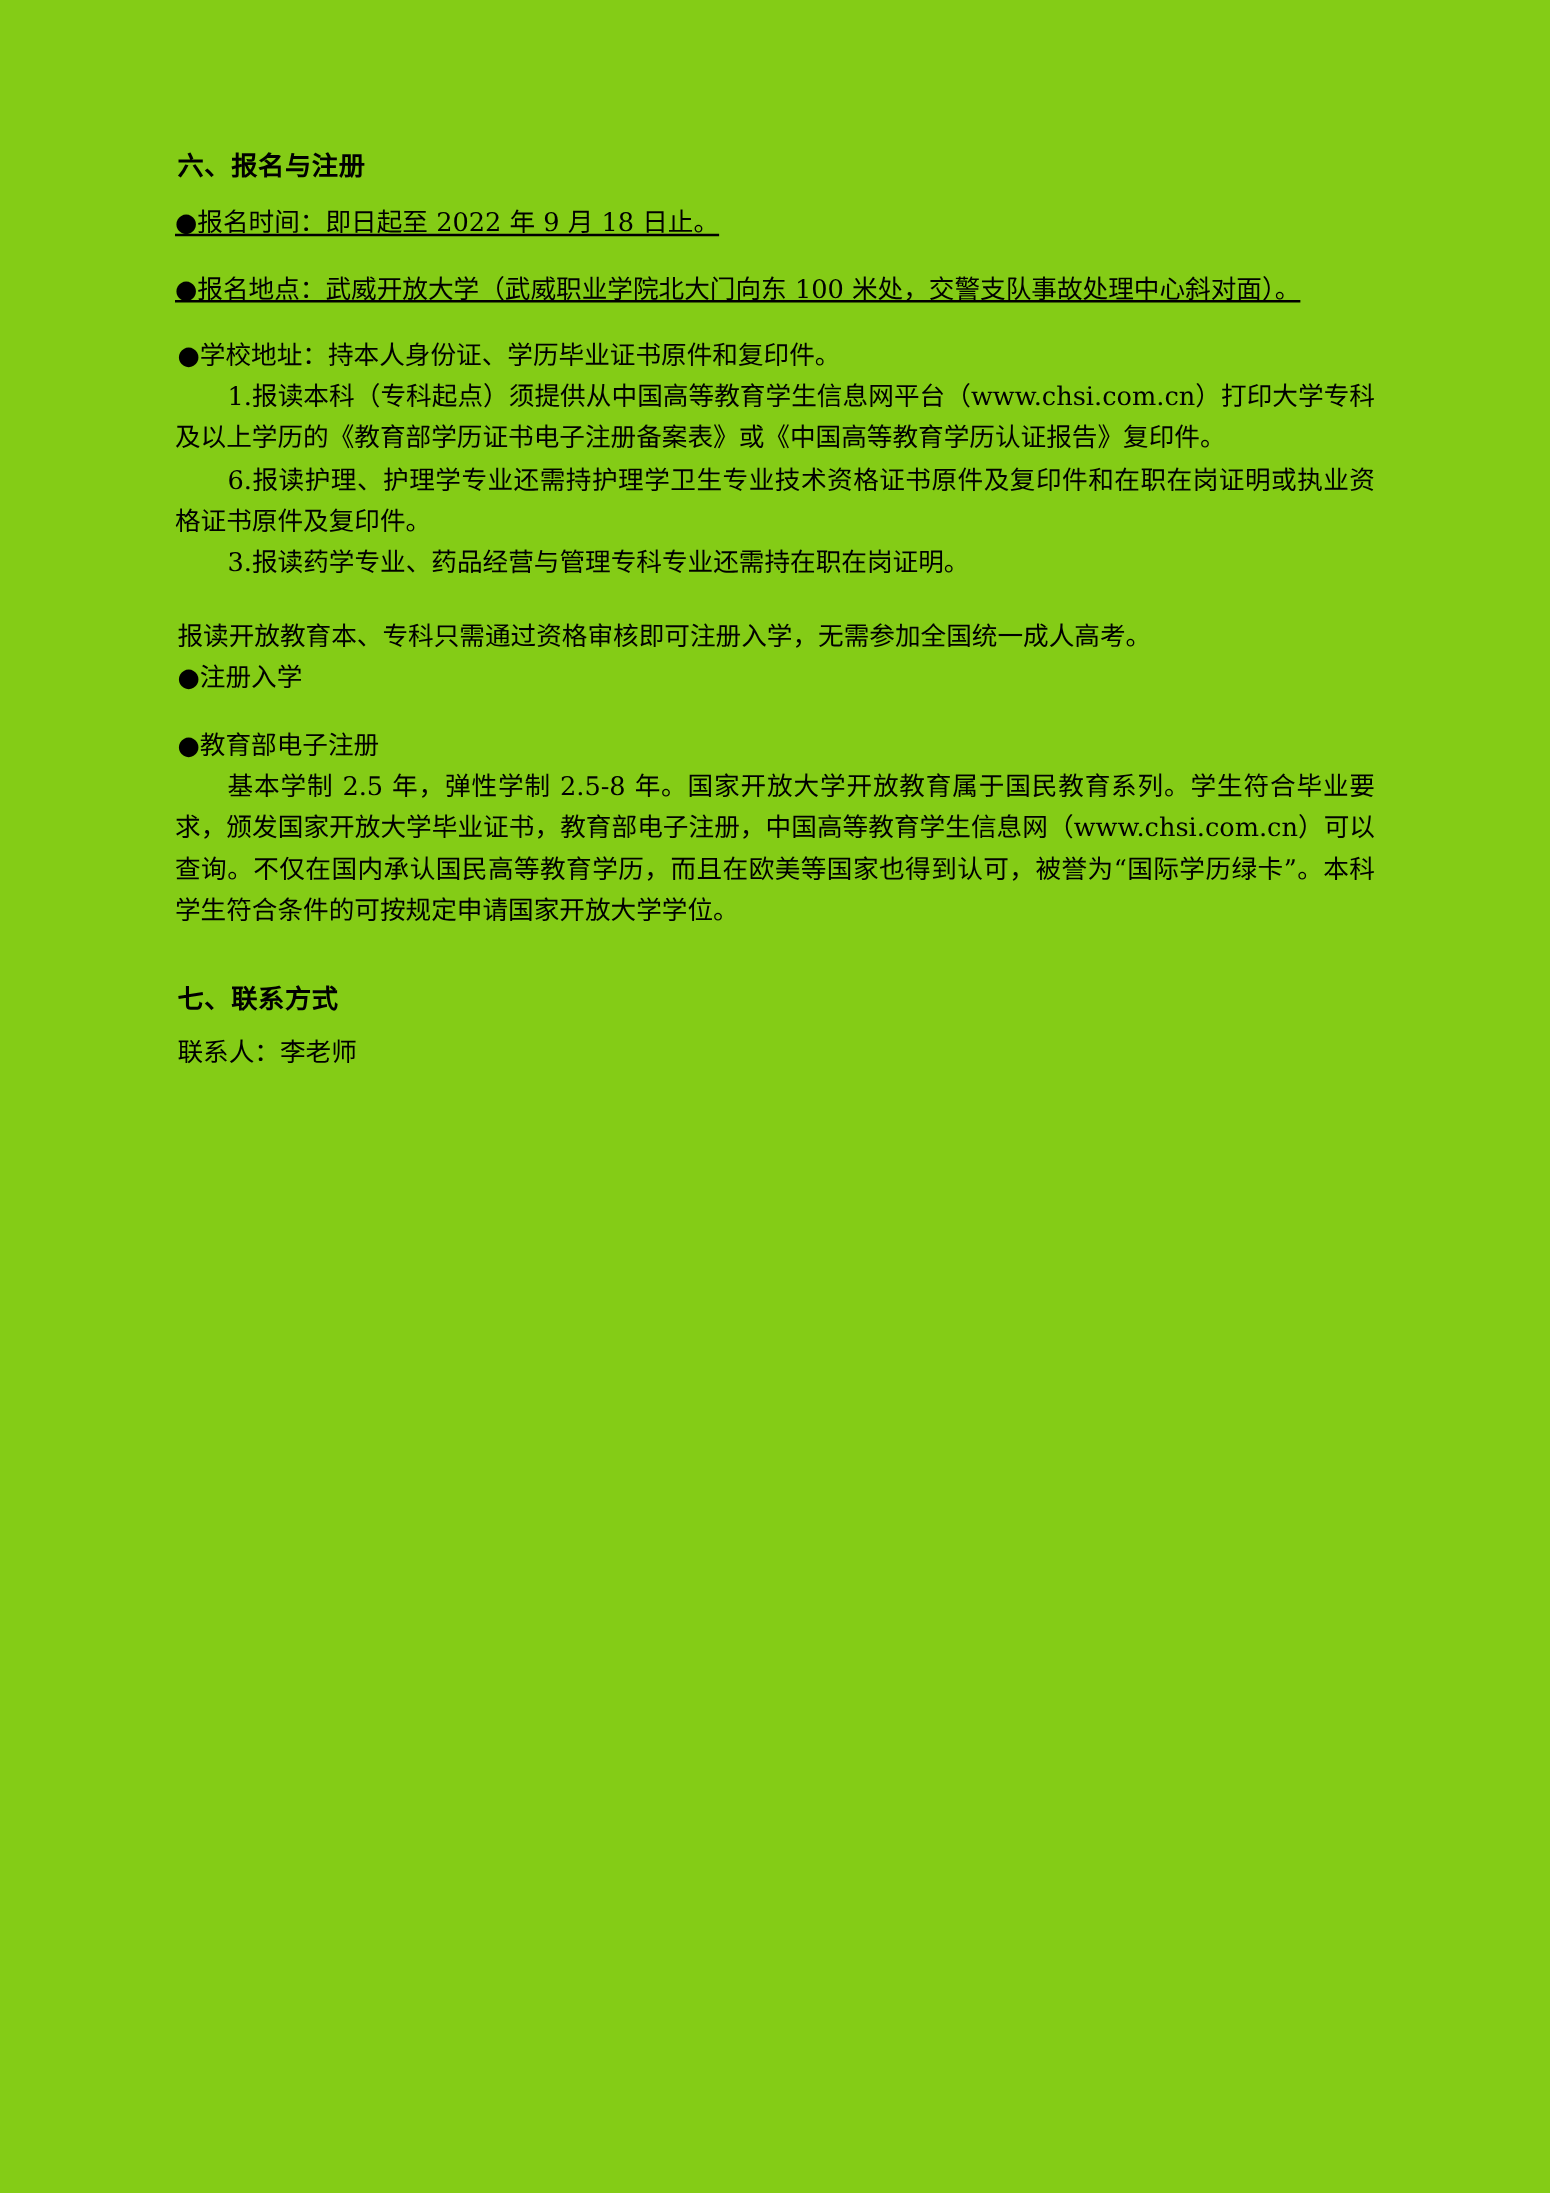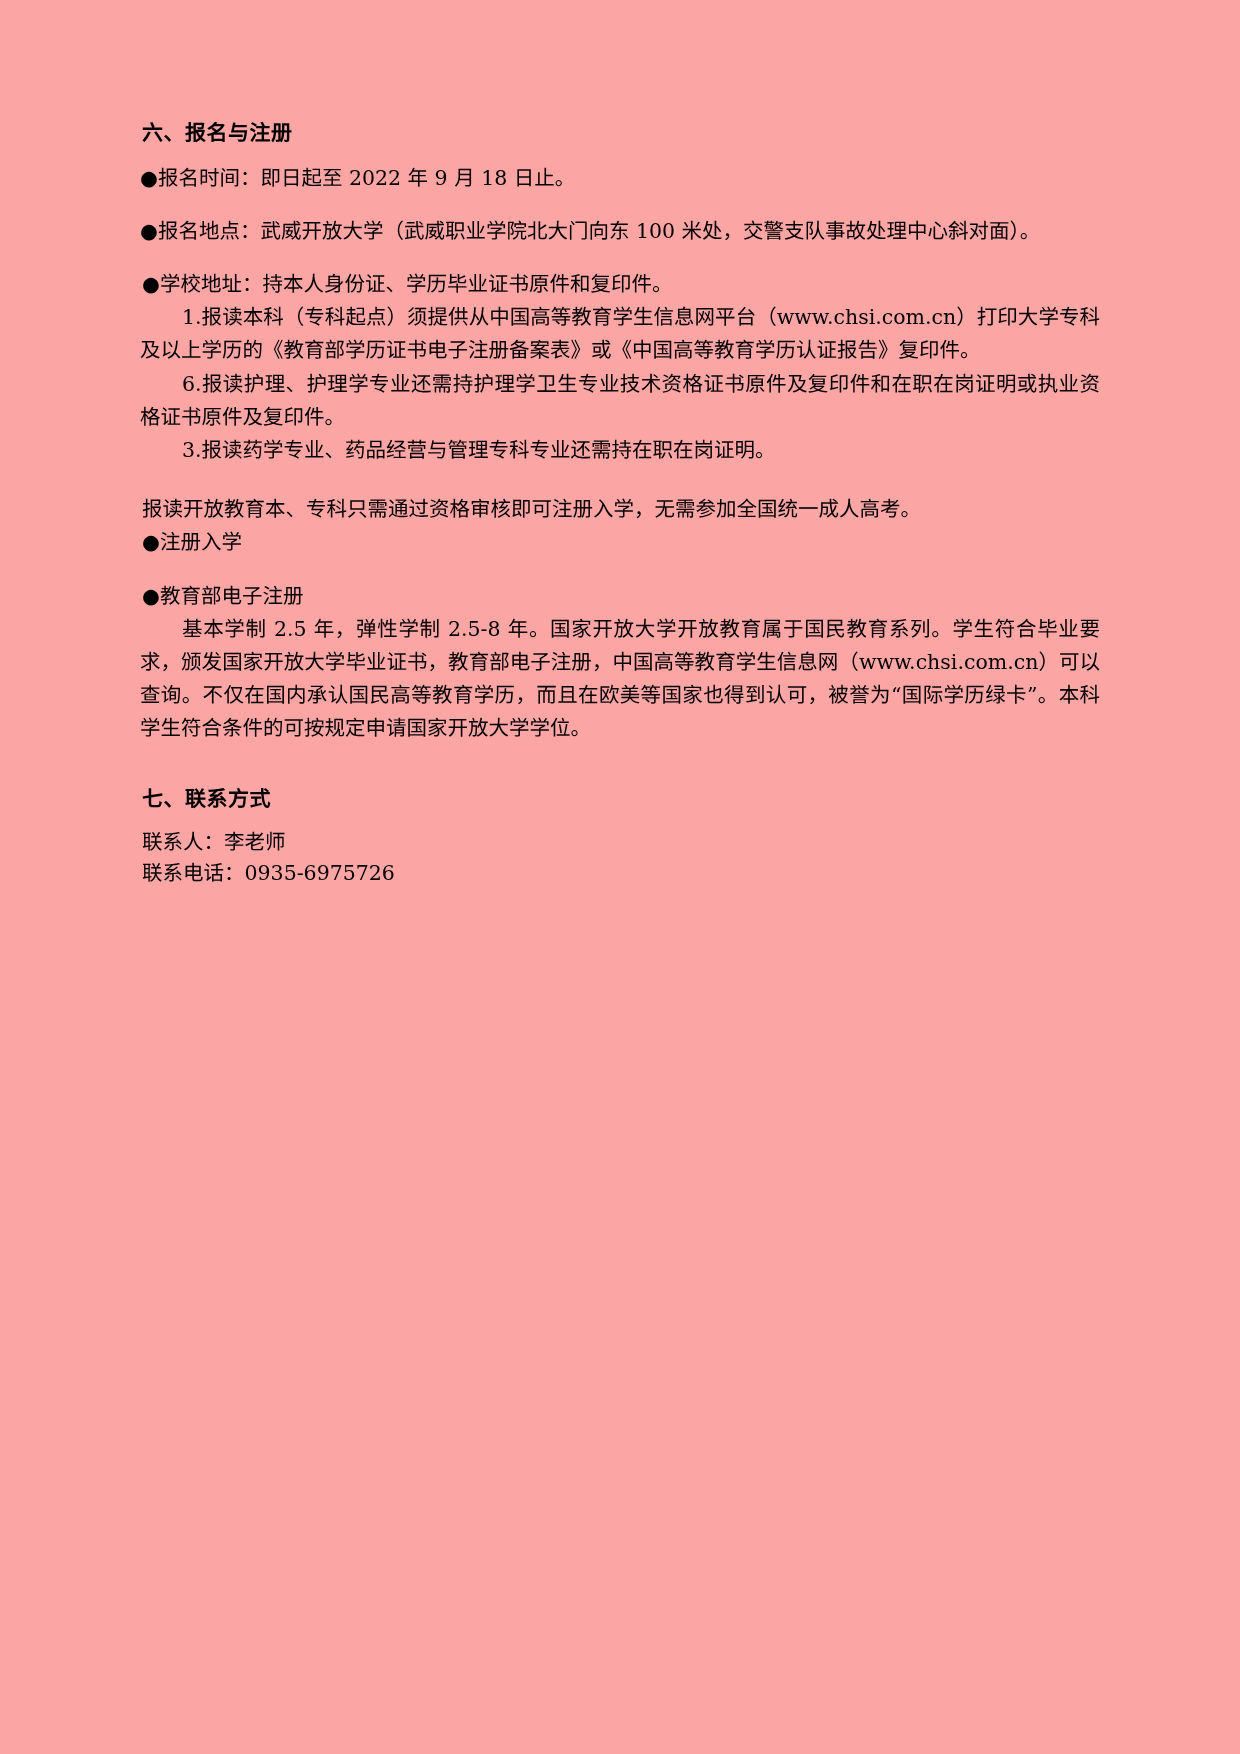--- a/index.html
+++ b/index.html
@@ -4,21 +4,21 @@
 <style>
   html, body {
     margin: 0;
     padding: 0;
     background: #ffffff;
   }
   .page {
     position: relative;
     width: 1240px;
     height: 1754px;
-    background: #fca5a5;
+    background: #84cc16;
     margin: 0 auto;
     overflow: hidden;
     font-family: "DejaVu Serif", "Liberation Serif", serif;
     color: #000000;
   }
   .content {
     position: absolute;
     left: 140px;
     top: 118px;
     width: 960px;
@@ -35,20 +35,21 @@
   .para {
     font-size: 20.5px;
     line-height: 1.62;
     margin: 0;
     text-align: justify;
     text-justify: inter-ideograph;
   }
   .bullet-para {
     margin-top: 0;
     margin-bottom: 20px;
+    text-decoration: underline;
   }
   .indent-para {
     text-indent: 42px;
     margin-bottom: 0;
   }
   .plain-para {
     margin-bottom: 0;
     padding-left: 2px;
   }
   .gap-large { height: 26px; }
@@ -93,17 +94,16 @@
     <div class="gap-med"></div>
 
     <div class="block-group">
       <p class="para plain-para">●教育部电子注册</p>
       <p class="para indent-para">基本学制 2.5 年，弹性学制 2.5-8 年。国家开放大学开放教育属于国民教育系列。学生符合毕业要求，颁发国家开放大学毕业证书，教育部电子注册，中国高等教育学生信息网（www.chsi.com.cn）可以查询。不仅在国内承认国民高等教育学历，而且在欧美等国家也得到认可，被誉为“国际学历绿卡”。本科学生符合条件的可按规定申请国家开放大学学位。</p>
     </div>
 
     <div class="sec7">
       <h2 class="section-heading">七、联系方式</h2>
       <p class="contact-line">联系人：李老师</p>
-      <p class="contact-line">联系电话：0935-6975726</p>
     </div>
 
   </div>
 </div>
 
 </body></html>

